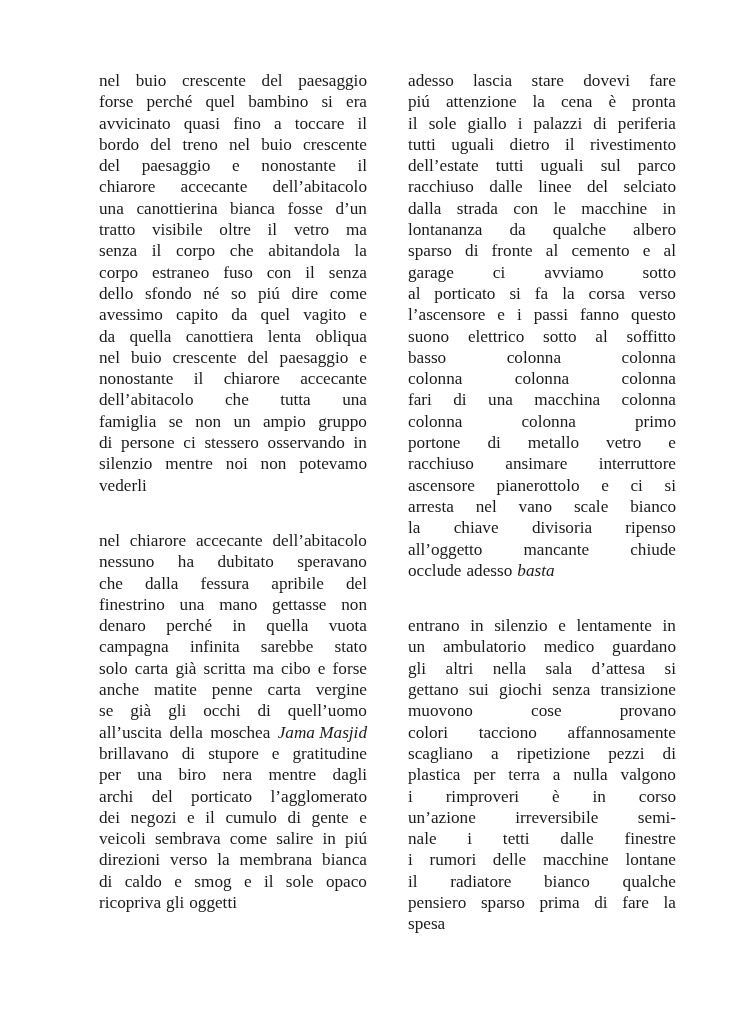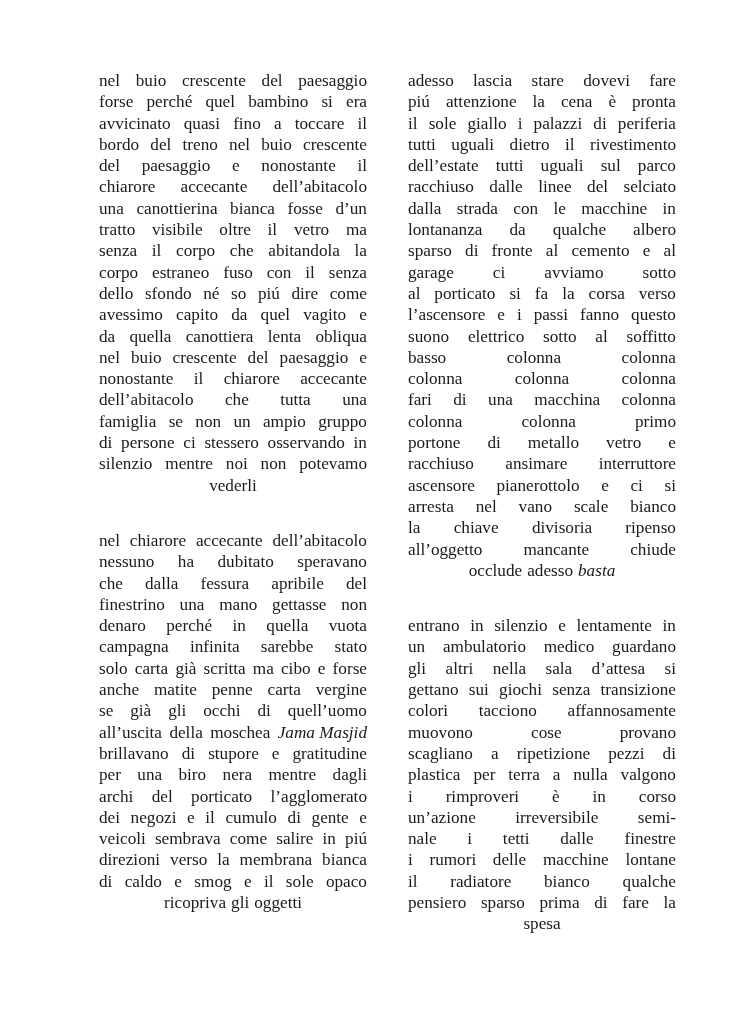--- a/index.html
+++ b/index.html
@@ -27,21 +27,21 @@
     }
     .line {
       display: flex;
       justify-content: space-between;
       white-space: nowrap;
       font-size: 17.2px;
       line-height: 21.3px;
       height: 21.3px;
     }
     .line.last {
-      justify-content: center;
+      justify-content: flex-start;
     }
     .seg { display: inline-block; }
     .seg + .seg { margin-left: 0; }
     .gap-para-left { height: 34px; }
     .gap-para-right { height: 34px; }
     em { }
   </style>
 </head>
 <body>
 
@@ -518,28 +518,28 @@
         <span class="seg">si</span>
       </div>
       <div class="line">
         <span class="seg">gettano</span>
         <span class="seg">sui</span>
         <span class="seg">giochi</span>
         <span class="seg">senza</span>
         <span class="seg">transizione</span>
       </div>
       <div class="line">
+        <span class="seg">muovono</span>
+        <span class="seg">cose</span>
+        <span class="seg">provano</span>
+      </div>
+      <div class="line">
         <span class="seg">colori</span>
         <span class="seg">tacciono</span>
         <span class="seg">affannosamente</span>
-      </div>
-      <div class="line">
-        <span class="seg">muovono</span>
-        <span class="seg">cose</span>
-        <span class="seg">provano</span>
       </div>
       <div class="line">
         <span class="seg">scagliano</span>
         <span class="seg">a</span>
         <span class="seg">ripetizione</span>
         <span class="seg">pezzi</span>
         <span class="seg">di</span>
       </div>
       <div class="line">
         <span class="seg">plastica</span>

